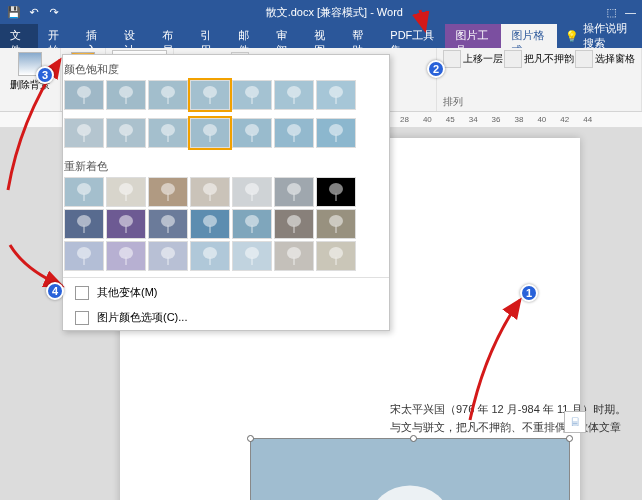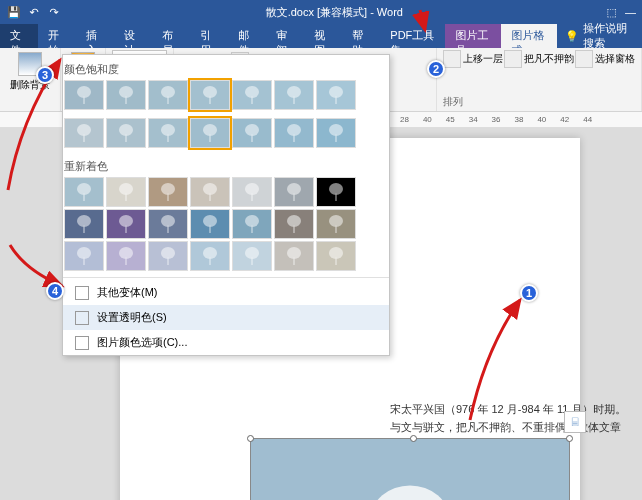--- a/index.html
+++ b/index.html
@@ -378,24 +378,20 @@
             <line x1="12" y1="12" x2="12" y2="20" stroke="#fff" stroke-width="1.2"></line>
           </svg>
         </div>
       </div>
   </div>
   <div class="dd-sep"></div>
   <div class="dd-item">
     <span class="dd-ico"></span>
     <span>其他变体(M)</span>
   </div>
-  <div class="dd-item hover">
-    <span class="dd-ico"></span>
-    <span>设置透明色(S)</span>
-  </div>
   <div class="dd-item">
     <span class="dd-ico"></span>
     <span>图片颜色选项(C)...</span>
   </div>
 </div>
 
 <div class="ruler" id="ruler">
     <span>2</span>
     <span>4</span>
     <span>6</span>

